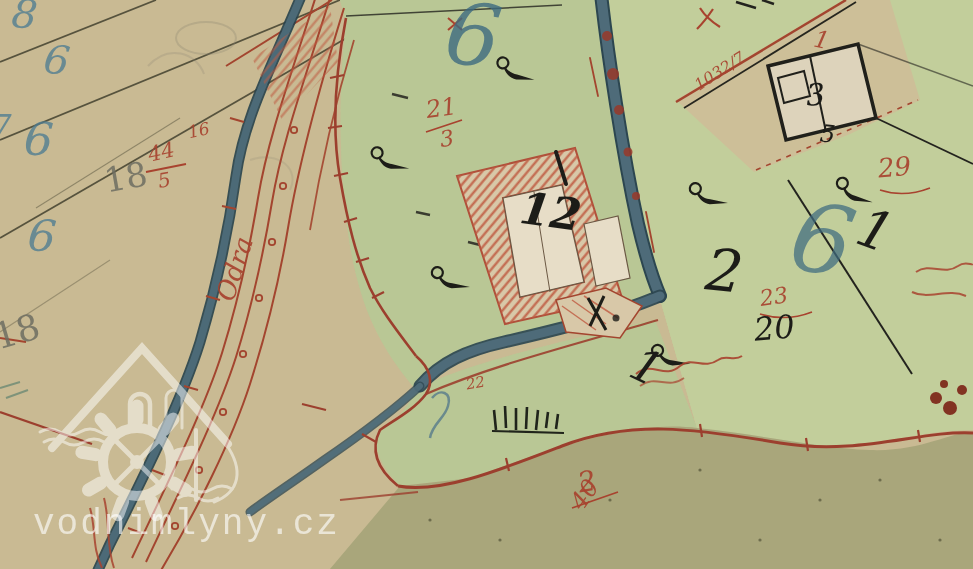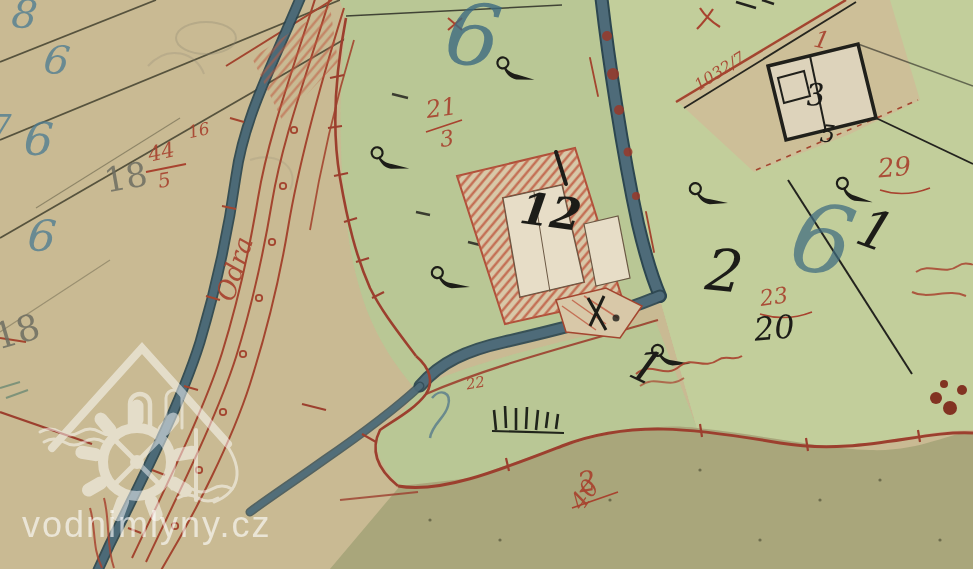--- a/index.html
+++ b/index.html
@@ -5,21 +5,21 @@
   html,body{margin:0;padding:0;background:#8a8272;}
   .stage{position:relative;width:973px;height:569px;overflow:hidden;background:#c9ba93;}
   .stage svg{position:absolute;left:0;top:0;}
   .labels{position:absolute;left:0;top:0;width:973px;height:569px;pointer-events:none;}
   .lbl{position:absolute;font-family:"DejaVu Serif",serif;font-style:italic;line-height:1;white-space:nowrap;}
   .ink-blue{color:#4f7d92;opacity:.78;}
   .ink-blue-big{color:#3e6b80;opacity:.8;}
   .ink-pencil{color:#6e6e62;opacity:.85;font-style:normal;}
   .ink-red{color:#a8432f;opacity:.92;}
   .ink-black{color:#1c1c18;}
-  .wm-text{position:absolute;left:22px;top:504px;font-family:Liberation Sans, sans-serif;font-size:36px;
+  .wm-text{position:absolute;left:33px;top:504px;font-family:Liberation Mono, monospace;font-size:36px;
            letter-spacing:2px;color:rgba(255,255,255,0.62);}
 </style>
 </head>
 <body>
 
 <div class="stage">
 
 <svg width="973" height="569" viewBox="0 0 973 569">
   <defs>
     <pattern id="dots" width="15" height="11" patternUnits="userSpaceOnUse" patternTransform="rotate(-6)">

